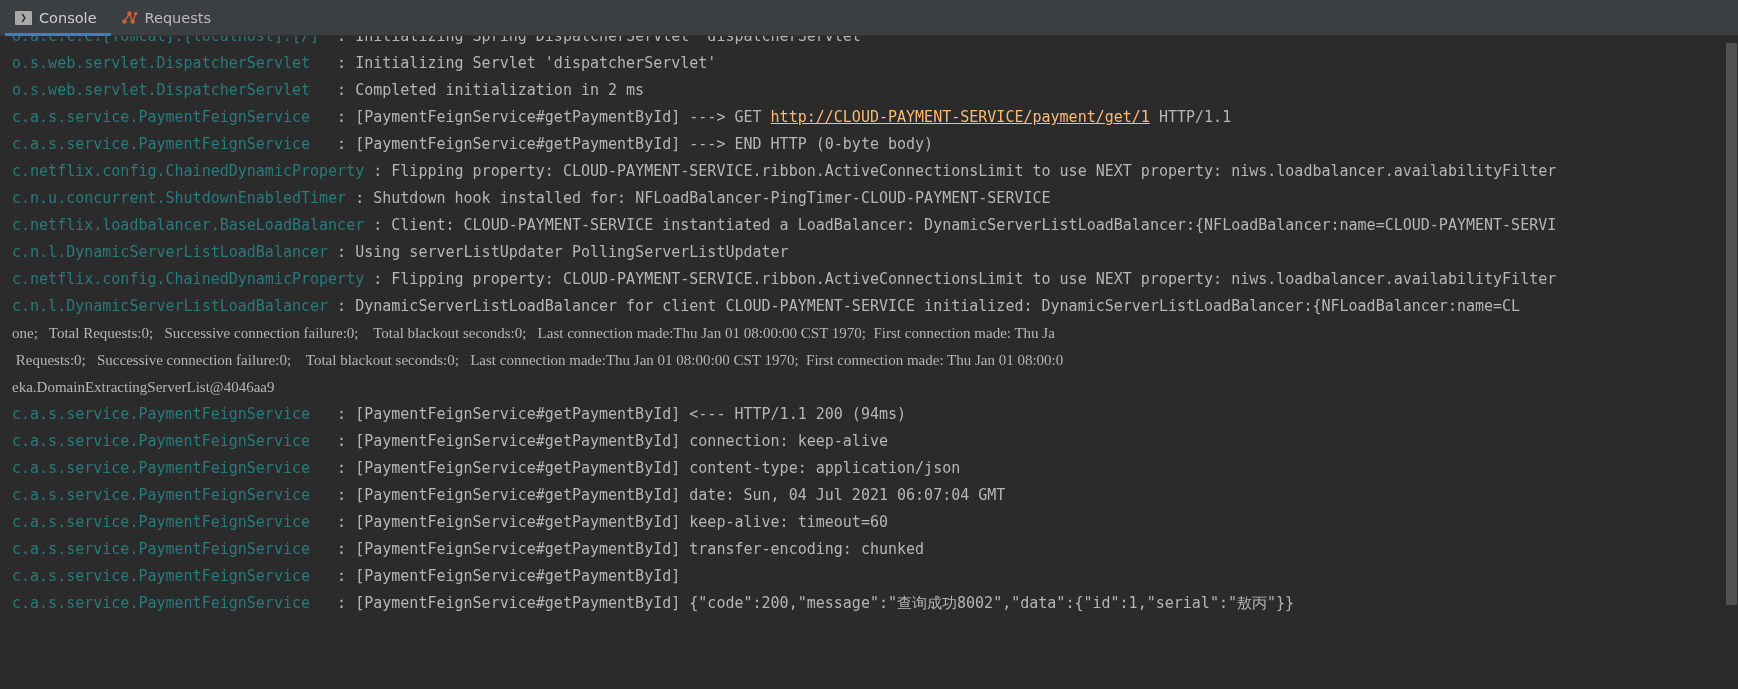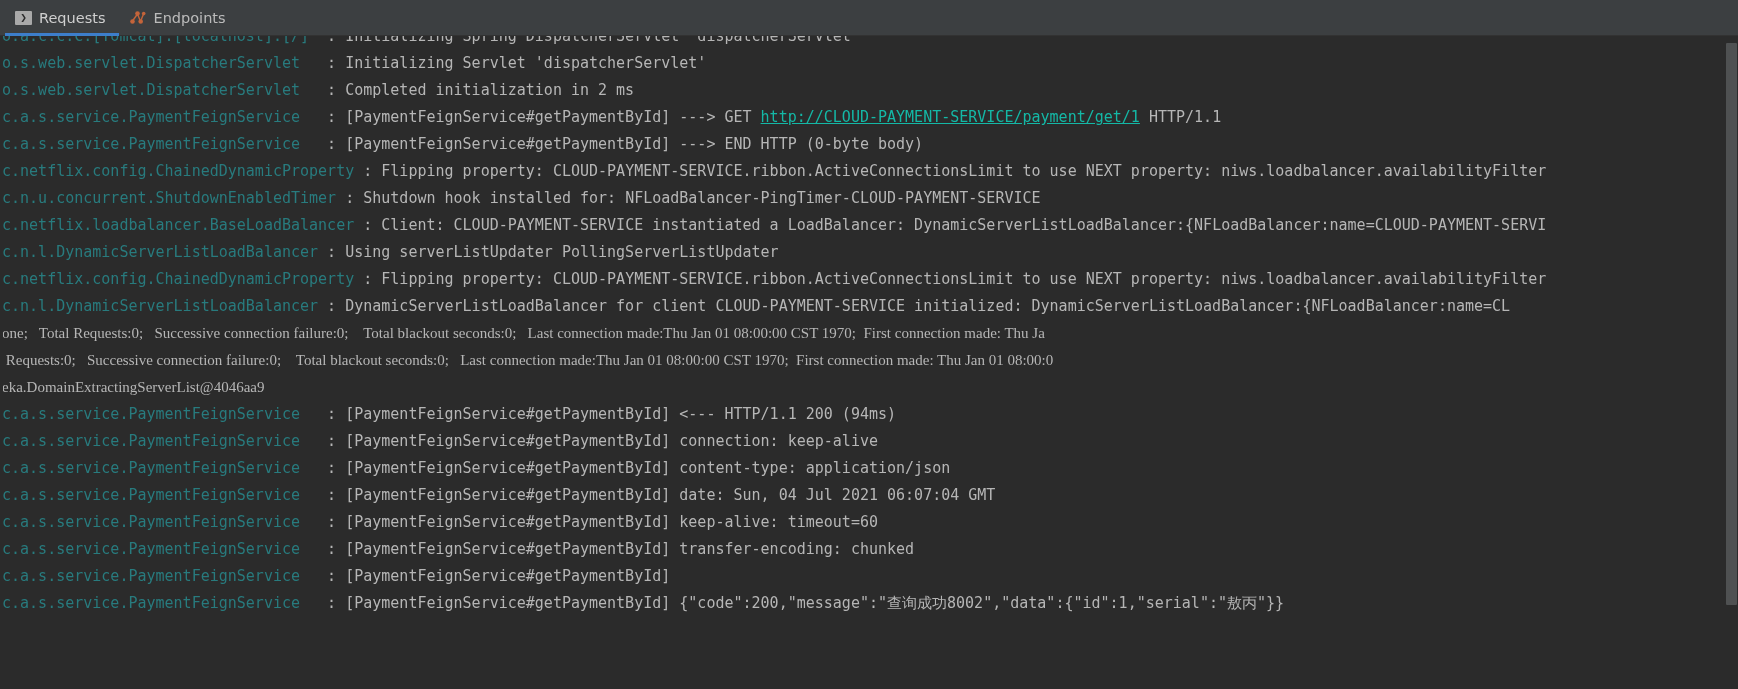--- a/index.html
+++ b/index.html
@@ -77,33 +77,33 @@
     width: 1738px;
     height: 653px;
     background: #2b2b2b;
     overflow: hidden;
   }
   #log {
     position: absolute;
     top: -13px;
     left: 0;
     width: 1738px;
-    padding-left: 2px;
+    padding-left: 12px;
     white-space: pre;
     font-family: "DejaVu Sans Mono", "Liberation Mono", monospace;
     font-size: 15px;
     line-height: 27px;
     color: #bbbbbb;
     letter-spacing: 0px;
   }
   .line { height: 27px; white-space: pre; }
   .logger { color: #287b7e; }
   .msg { color: #b6b6b6; }
   .link {
-    color: #14b8a6;
+    color: #fdba74;
     text-decoration: underline;
     cursor: pointer;
   }
   .cont { color: #b6b6b6; font-family: Liberation Serif, serif; }
 
   
   #scrollbar-track {
     position: absolute;
     top: 36px;
     right: 0;
@@ -131,36 +131,36 @@
 <body>
 
 <div id="app">
 
   <div id="tabbar">
 
     <div class="tab active">
       <span class="tab-icon">
         <span class="console-icon">❯</span>
       </span>
-      <span>Requests</span>
+      <span>Console</span>
     </div>
 
     <div class="tab">
       <span class="tab-icon">
         <svg width="17" height="15" viewBox="0 0 17 15">
           <line x1="3.5" y1="11" x2="8.5" y2="4" stroke="#c4643a" stroke-width="1.4"></line>
           <line x1="8.5" y1="4" x2="11.5" y2="11.5" stroke="#c4643a" stroke-width="1.4"></line>
           <line x1="11.5" y1="11.5" x2="14.5" y2="4" stroke="#c4643a" stroke-width="1.4"></line>
           <circle cx="3.5" cy="11.5" r="2.3" fill="#c4643a"></circle>
           <circle cx="8.5" cy="3.6" r="2.3" fill="#c4643a"></circle>
           <circle cx="11.7" cy="11.5" r="2.3" fill="#c4643a"></circle>
           <circle cx="14.7" cy="3.6" r="1.8" fill="#c4643a"></circle>
         </svg>
       </span>
-      <span>Endpoints</span>
+      <span>Requests</span>
     </div>
 
   </div>
 
   <div id="console">
     <div id="log"><div class="line"><span class="logger">o.a.c.c.C.[Tomcat].[localhost].[/]  </span><span class="msg">: Initializing Spring DispatcherServlet 'dispatcherServlet'</span></div><div class="line"><span class="logger">o.s.web.servlet.DispatcherServlet   </span><span class="msg">: Initializing Servlet 'dispatcherServlet'</span></div><div class="line"><span class="logger">o.s.web.servlet.DispatcherServlet   </span><span class="msg">: Completed initialization in 2 ms</span></div><div class="line"><span class="logger">c.a.s.service.PaymentFeignService   </span><span class="msg">: [PaymentFeignService#getPaymentById] ---&gt; GET </span><span class="link">http://CLOUD-PAYMENT-SERVICE/payment/get/1</span><span class="msg"> HTTP/1.1</span></div><div class="line"><span class="logger">c.a.s.service.PaymentFeignService   </span><span class="msg">: [PaymentFeignService#getPaymentById] ---&gt; END HTTP (0-byte body)</span></div><div class="line"><span class="logger">c.netflix.config.ChainedDynamicProperty </span><span class="msg">: Flipping property: CLOUD-PAYMENT-SERVICE.ribbon.ActiveConnectionsLimit to use NEXT property: niws.loadbalancer.availabilityFilter</span></div><div class="line"><span class="logger">c.n.u.concurrent.ShutdownEnabledTimer </span><span class="msg">: Shutdown hook installed for: NFLoadBalancer-PingTimer-CLOUD-PAYMENT-SERVICE</span></div><div class="line"><span class="logger">c.netflix.loadbalancer.BaseLoadBalancer </span><span class="msg">: Client: CLOUD-PAYMENT-SERVICE instantiated a LoadBalancer: DynamicServerListLoadBalancer:{NFLoadBalancer:name=CLOUD-PAYMENT-SERVI</span></div><div class="line"><span class="logger">c.n.l.DynamicServerListLoadBalancer </span><span class="msg">: Using serverListUpdater PollingServerListUpdater</span></div><div class="line"><span class="logger">c.netflix.config.ChainedDynamicProperty </span><span class="msg">: Flipping property: CLOUD-PAYMENT-SERVICE.ribbon.ActiveConnectionsLimit to use NEXT property: niws.loadbalancer.availabilityFilter</span></div><div class="line"><span class="logger">c.n.l.DynamicServerListLoadBalancer </span><span class="msg">: DynamicServerListLoadBalancer for client CLOUD-PAYMENT-SERVICE initialized: DynamicServerListLoadBalancer:{NFLoadBalancer:name=CL</span></div><div class="line"><span class="cont">one;   Total Requests:0;   Successive connection failure:0;    Total blackout seconds:0;   Last connection made:Thu Jan 01 08:00:00 CST 1970;  First connection made: Thu Ja</span></div><div class="line"><span class="cont"> Requests:0;   Successive connection failure:0;    Total blackout seconds:0;   Last connection made:Thu Jan 01 08:00:00 CST 1970;  First connection made: Thu Jan 01 08:00:0</span></div><div class="line"><span class="cont">eka.DomainExtractingServerList@4046aa9</span></div><div class="line"><span class="logger">c.a.s.service.PaymentFeignService   </span><span class="msg">: [PaymentFeignService#getPaymentById] &lt;--- HTTP/1.1 200 (94ms)</span></div><div class="line"><span class="logger">c.a.s.service.PaymentFeignService   </span><span class="msg">: [PaymentFeignService#getPaymentById] connection: keep-alive</span></div><div class="line"><span class="logger">c.a.s.service.PaymentFeignService   </span><span class="msg">: [PaymentFeignService#getPaymentById] content-type: application/json</span></div><div class="line"><span class="logger">c.a.s.service.PaymentFeignService   </span><span class="msg">: [PaymentFeignService#getPaymentById] date: Sun, 04 Jul 2021 06:07:04 GMT</span></div><div class="line"><span class="logger">c.a.s.service.PaymentFeignService   </span><span class="msg">: [PaymentFeignService#getPaymentById] keep-alive: timeout=60</span></div><div class="line"><span class="logger">c.a.s.service.PaymentFeignService   </span><span class="msg">: [PaymentFeignService#getPaymentById] transfer-encoding: chunked</span></div><div class="line"><span class="logger">c.a.s.service.PaymentFeignService   </span><span class="msg">: [PaymentFeignService#getPaymentById]</span></div><div class="line"><span class="logger">c.a.s.service.PaymentFeignService   </span><span class="msg">: [PaymentFeignService#getPaymentById] {"code":200,"message":"查询成功8002","data":{"id":1,"serial":"敖丙"}}</span></div></div>
   </div>
 
   <div id="left-edge"></div>
 

